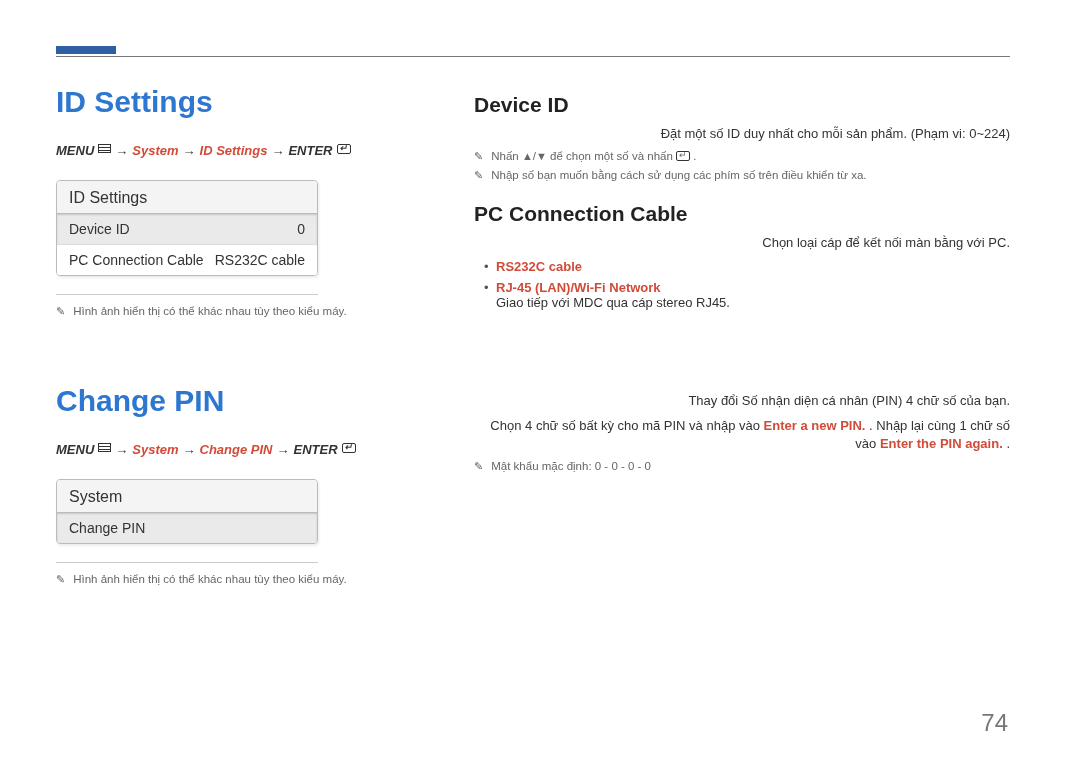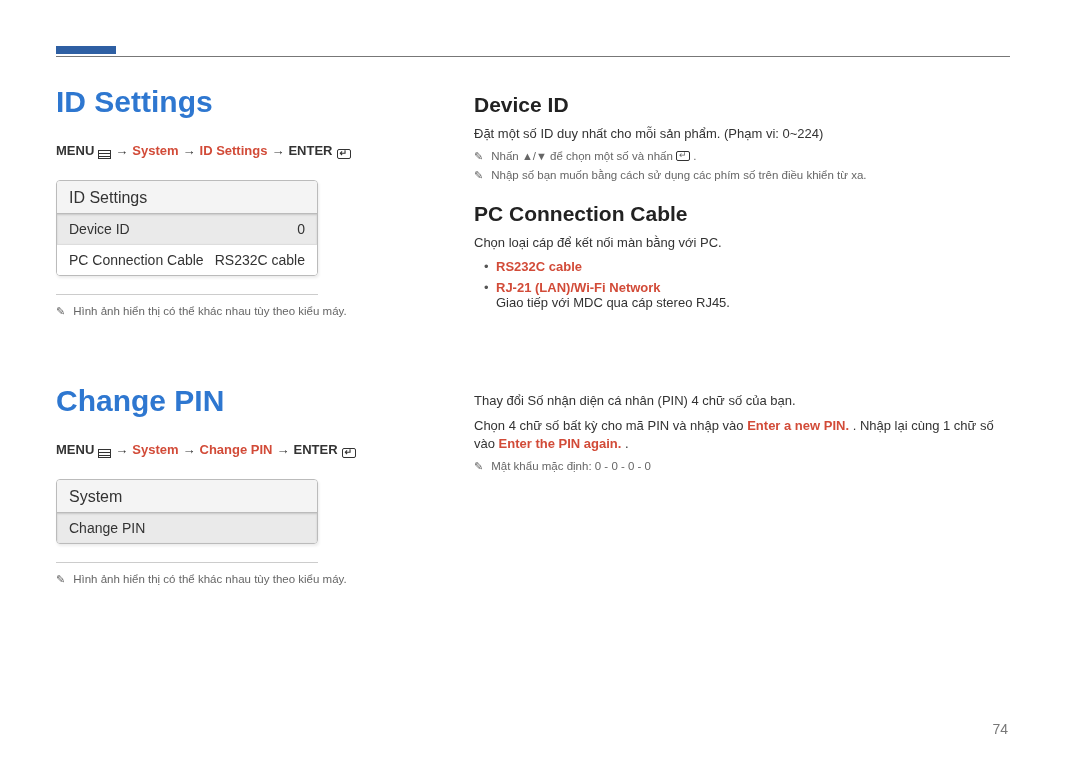--- a/index.html
+++ b/index.html
@@ -32,23 +32,24 @@
     font-size: 30px;
     font-weight: 600;
     color: #2e77d0;
     margin-bottom: 24px;
   }
   .breadcrumb {
     font-size: 13px;
     font-weight: 600;
     margin-bottom: 22px;
     display: flex;
-    align-items: flex-end;
+    align-items: flex-start;
     gap: 4px;
     flex-wrap: wrap;
+    font-style: italic;
   }
   .breadcrumb .arrow { color: #333; }
   .breadcrumb .red   { color: #d24b38; }
   .icon-glyph {
     display: inline-block;
     font-size: 11px;
     line-height: 1;
     vertical-align: middle;
   }
   .icon-menu {
@@ -133,20 +134,21 @@
     font-size: 21px;
     font-weight: 600;
     color: #222;
     margin-bottom: 8px;
   }
   .body-text {
     font-size: 13px;
     margin-bottom: 6px;
     line-height: 1.45;
     color: #333;
+    text-align: right;
   }
   ul.bullets {
     list-style: none;
     padding-left: 10px;
     margin: 6px 0 18px 0;
   }
   ul.bullets li {
     font-size: 13px;
     margin-bottom: 6px;
     position: relative;
@@ -160,21 +162,21 @@
   }
   .red-strong { color: #d24b38; font-weight: 600; }
 
   .section-gap { height: 56px; }
 
   .page-num {
     position: absolute;
     right: 72px;
     bottom: 26px;
     color: #777;
-    font-size: 14px;
+    font-size: 24px;
     text-align: right;
   }
 </style>
 </head>
 <body>
 
 <div class="accent-bar"></div>
 <div class="top-rule"></div>
 
 <div class="two-col">
@@ -231,21 +233,21 @@
       <span>Nhập số bạn muốn bằng cách sử dụng các phím số trên điều khiển từ xa.</span>
     </div>
 
     <div class="sub-black">PC Connection Cable</div>
     <div class="body-text">Chọn loại cáp để kết nối màn bằng với PC.</div>
     <ul class="bullets">
       <li>
         <span class="red-strong">RS232C cable</span><br>
       </li>
       <li>
-        <span class="red-strong">RJ-21 (LAN)/Wi-Fi Network</span><br>
+        <span class="red-strong">RJ-45 (LAN)/Wi-Fi Network</span><br>
         <span>Giao tiếp với MDC qua cáp stereo RJ45.</span>
       </li>
     </ul>
   </div>
 </div>
 
 <div class="section-gap"></div>
 
 <div class="two-col">
   <div class="left-col">

